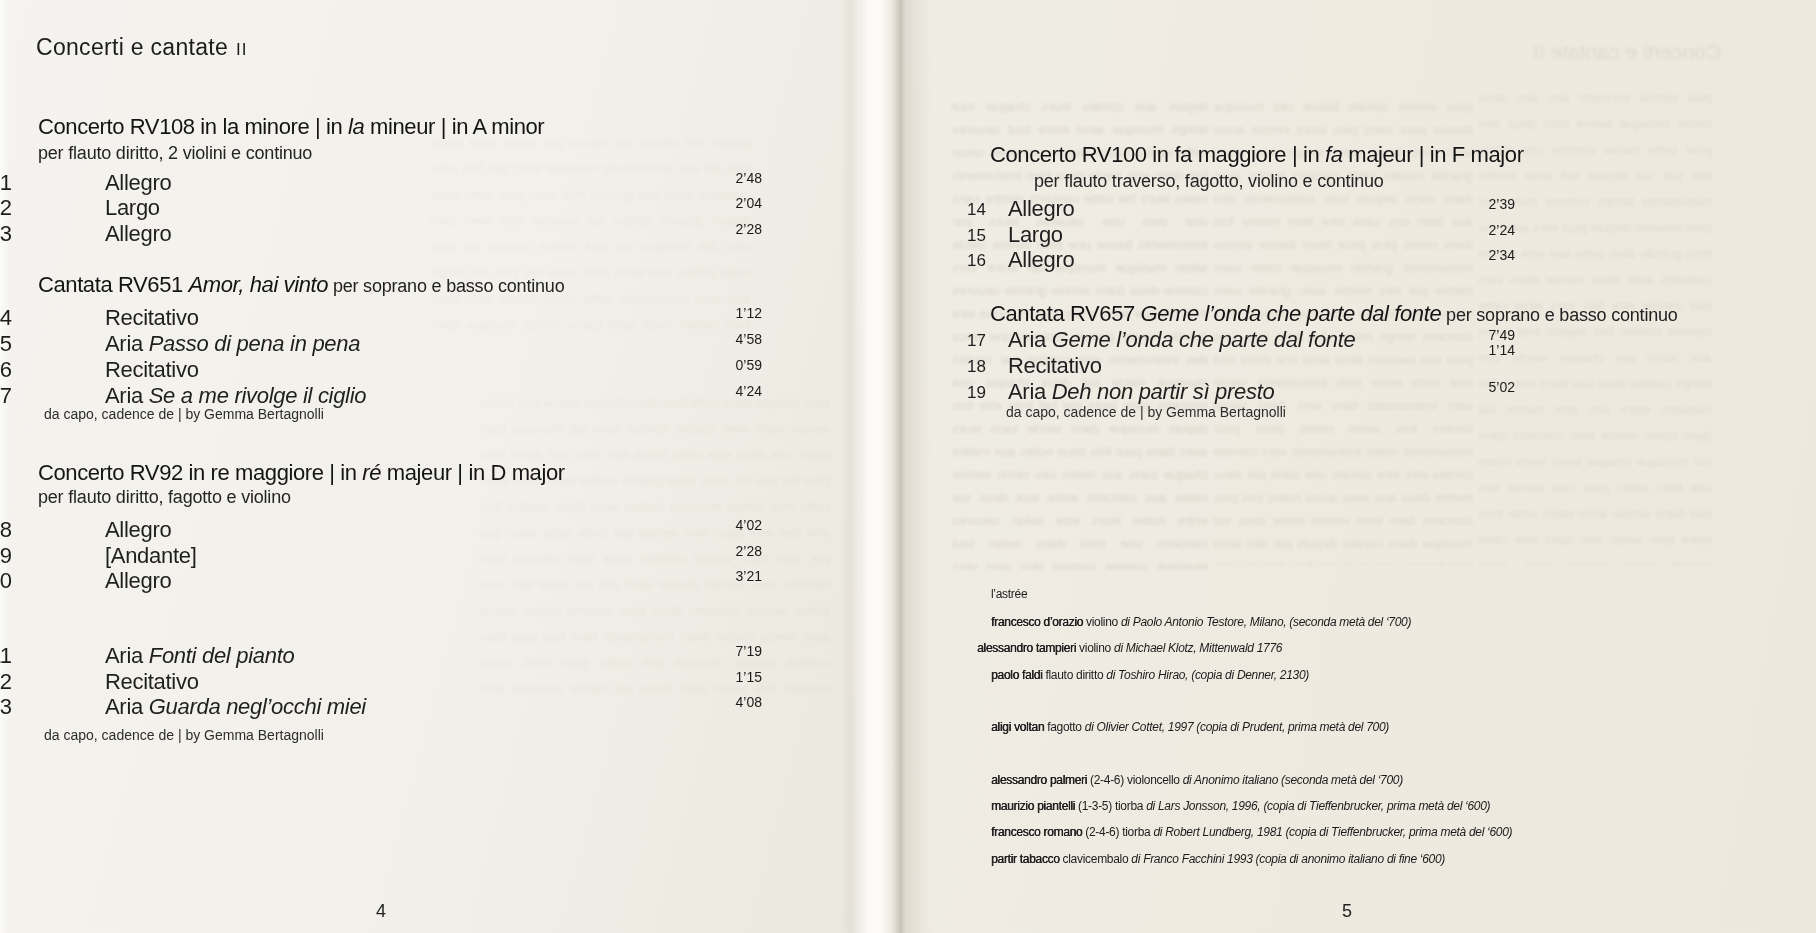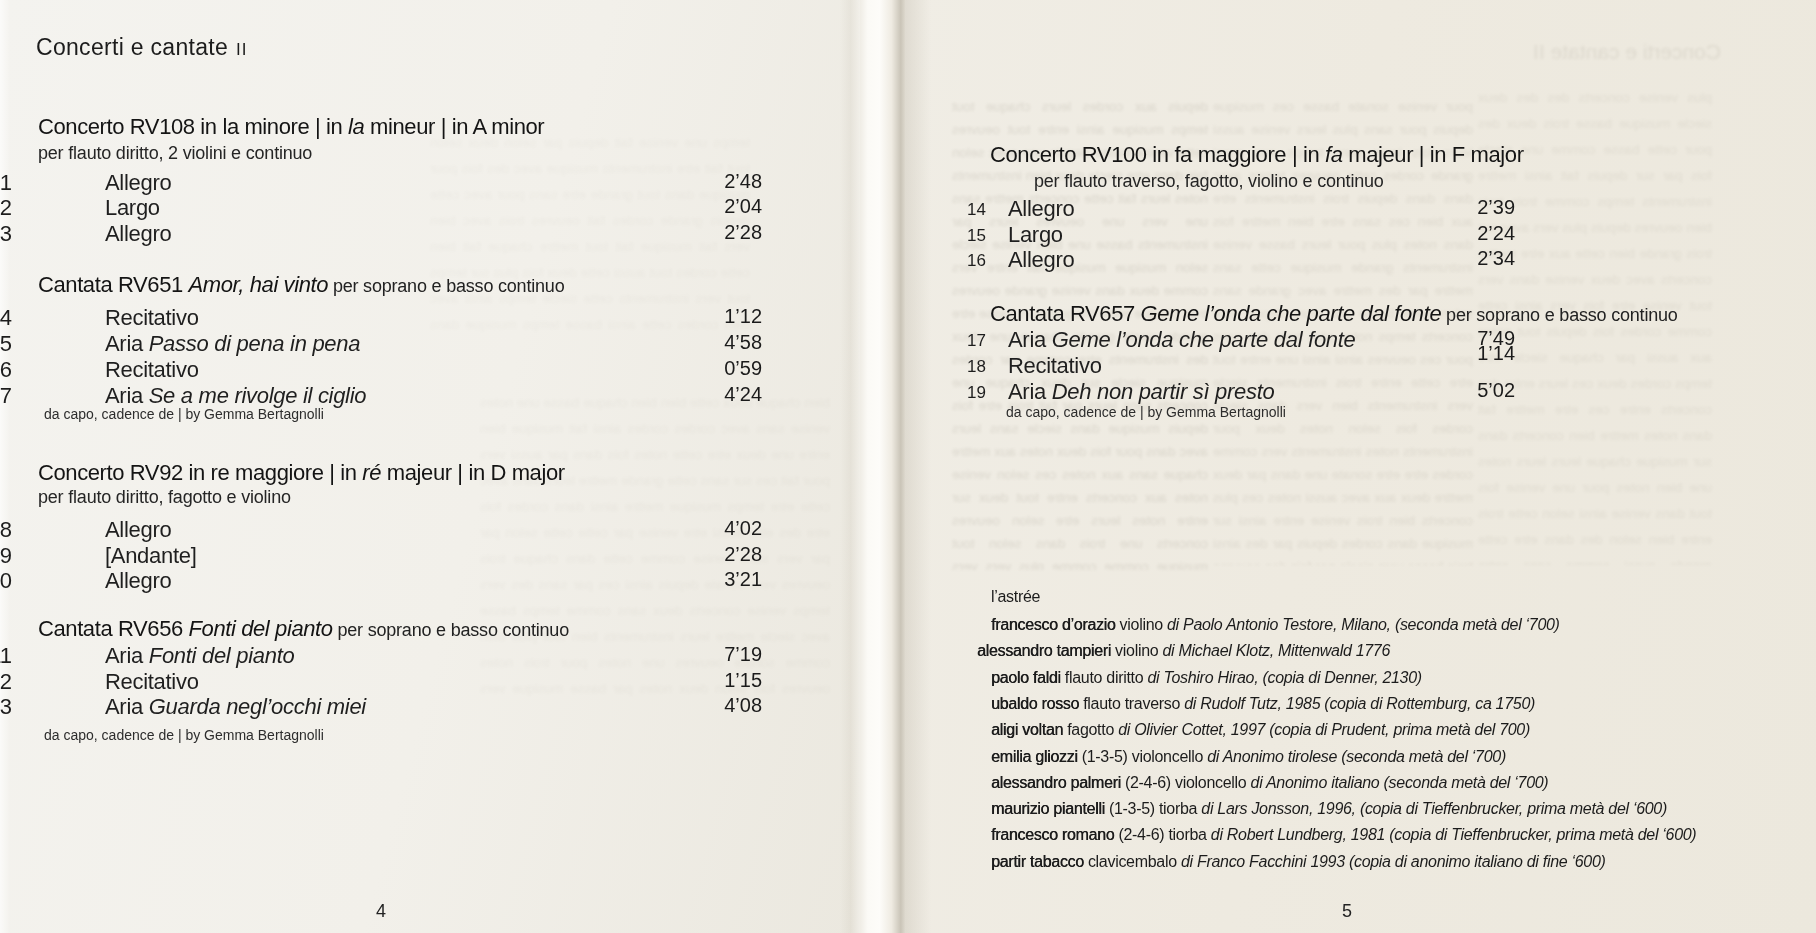--- a/index.html
+++ b/index.html
@@ -19,23 +19,23 @@
       #fbfaf6 42%,#fdfcf9 60%,#efebe2 78%,rgba(95,84,62,.22) 92%,rgba(95,84,62,.05) 100%);}
   .line{position:absolute;white-space:nowrap;line-height:1.15;z-index:5;}
   .booklet-title{position:absolute;left:36px;top:34px;font-size:23px;color:#1c1c1c;
     letter-spacing:.3px;white-space:nowrap;z-index:5;}
   .booklet-title .vol{font-size:17px;margin-left:8px;letter-spacing:1px;}
   .heading{font-size:22px;letter-spacing:-.4px;color:#141414;}
   .subheading{font-size:18px;letter-spacing:-.2px;color:#252525;}
   .track-title{font-size:22px;letter-spacing:-.3px;}
   .track-num{font-size:22px;text-align:right;color:#1d1d1d;}
   .page.right .track-num{font-size:17px;}
-  .track-time{font-size:20px;text-align:right;color:#1b1b1b;}
+  .track-time{font-size:14px;text-align:right;color:#1b1b1b;}
   .note{font-size:14px;color:#2d2d2d;}
-  .ens-label,.ens-line{font-size:16px;letter-spacing:-.3px;color:#1c1c1c;}
+  .ens-label,.ens-line{font-size:12px;letter-spacing:-.3px;color:#1c1c1c;}
   .it{font-style:italic;margin-top:36px;}
   .heading .sm{font-size:18px;letter-spacing:-.2px;color:#222;}
   .nm{text-shadow:.4px 0 0 currentColor;}
   .pgnum{position:absolute;font-size:18px;color:#232323;z-index:5;}
   .bleed{position:absolute;overflow:hidden;transform:scaleX(-1);filter:blur(1.4px);
     color:#6e6757;font-size:13.5px;line-height:23px;text-align:justify;z-index:1;}
   .bleed-title{position:absolute;transform:scaleX(-1);filter:blur(1.7px);
     color:#6e6757;font-size:21px;white-space:nowrap;z-index:1;}
 </style>
 </head>
@@ -75,21 +75,20 @@
       <div class="line subheading" style="top: 487px; left: 38px;">per flauto diritto, fagotto e violino</div>
       <div class="line track-num" style="top: 517px; left: -34px; width: 46px;">8</div>
       <div class="line track-title" style="top: 517px; left: 105px;"><span>Allegro</span></div>
       <div class="line track-time" style="top: 517px; left: 642px; width: 120px;">4’02</div>
       <div class="line track-num" style="top: 542.7px; left: -34px; width: 46px;">9</div>
       <div class="line track-title" style="top: 542.7px; left: 105px;"><span>[Andante]</span></div>
       <div class="line track-time" style="top: 542.7px; left: 642px; width: 120px;">2’28</div>
       <div class="line track-num" style="top: 568.4px; left: -34px; width: 46px;">10</div>
       <div class="line track-title" style="top: 568.4px; left: 105px;"><span>Allegro</span></div>
       <div class="line track-time" style="top: 568.4px; left: 642px; width: 120px;">3’21</div>
-      <div class="line heading" style="top: 616px; left: 38px;"><span>Cantata RV656 </span><span class="it">Fonti del pianto</span><span class="sm"> per soprano e basso continuo</span></div>
       <div class="line track-num" style="top: 643px; left: -34px; width: 46px;">11</div>
       <div class="line track-title" style="top: 643px; left: 105px;"><span>Aria </span><span class="it">Fonti del pianto</span></div>
       <div class="line track-time" style="top: 643px; left: 642px; width: 120px;">7’19</div>
       <div class="line track-num" style="top: 668.5px; left: -34px; width: 46px;">12</div>
       <div class="line track-title" style="top: 668.5px; left: 105px;"><span>Recitativo</span></div>
       <div class="line track-time" style="top: 668.5px; left: 642px; width: 120px;">1’15</div>
       <div class="line track-num" style="top: 694px; left: -34px; width: 46px;">13</div>
       <div class="line track-title" style="top: 694px; left: 105px;"><span>Aria </span><span class="it">Guarda negl’occhi miei</span></div>
       <div class="line track-time" style="top: 694px; left: 642px; width: 120px;">4’08</div>
       <div class="line note" style="top: 727px; left: 44px;">da capo, cadence de | by Gemma Bertagnolli</div>
@@ -120,23 +119,21 @@
       <div class="line track-title" style="top: 352.8px; left: 103px;"><span>Recitativo</span></div>
       <div class="line track-time" style="top: 342px; left: 480px; width: 130px;">1’14</div>
       <div class="line track-num" style="top: 382.6px; left: 39px; width: 42px;">19</div>
       <div class="line track-title" style="top: 378.6px; left: 103px;"><span>Aria </span><span class="it">Deh non partir sì presto</span></div>
       <div class="line track-time" style="top: 378.6px; left: 480px; width: 130px;">5’02</div>
       <div class="line note" style="top: 404px; left: 101px;">da capo, cadence de | by Gemma Bertagnolli</div>
       <div class="line ens-label" style="top: 588px; left: 86px;">l’astrée</div>
       <div class="line ens-line" style="top: 616px; left: 86px;"><span class="nm">francesco d’orazio</span><span> violino </span><span class="it">di Paolo Antonio Testore, Milano, (seconda metà del ‘700)</span></div>
       <div class="line ens-line" style="top: 642.3px; left: 72px;"><span class="nm">alessandro tampieri</span><span> violino </span><span class="it">di Michael Klotz, Mittenwald 1776</span></div>
       <div class="line ens-line" style="top: 668.6px; left: 86px;"><span class="nm">paolo faldi</span><span> flauto diritto </span><span class="it">di Toshiro Hirao, (copia di Denner, 2130)</span></div>
-      <div class="line ens-line" style="top: 694.9px; left: 86px;"><span class="nm">ubaldo rosso</span><span> flauto traverso </span><span class="it">di Rudolf Tutz, 1985 (copia di Rottemburg, ca 1750)</span></div>
       <div class="line ens-line" style="top: 721.2px; left: 86px;"><span class="nm">aligi voltan</span><span> fagotto </span><span class="it">di Olivier Cottet, 1997 (copia di Prudent, prima metà del 700)</span></div>
-      <div class="line ens-line" style="top: 747.5px; left: 86px;"><span class="nm">emilia gliozzi</span><span> (1-3-5) violoncello </span><span class="it">di Anonimo tirolese (seconda metà del ‘700)</span></div>
       <div class="line ens-line" style="top: 773.8px; left: 86px;"><span class="nm">alessandro palmeri</span><span> (2-4-6) violoncello </span><span class="it">di Anonimo italiano (seconda metà del ‘700)</span></div>
       <div class="line ens-line" style="top: 800.1px; left: 86px;"><span class="nm">maurizio piantelli</span><span> (1-3-5) tiorba </span><span class="it">di Lars Jonsson, 1996, (copia di Tieffenbrucker, prima metà del ‘600)</span></div>
       <div class="line ens-line" style="top: 826.4px; left: 86px;"><span class="nm">francesco romano</span><span> (2-4-6) tiorba </span><span class="it">di Robert Lundberg, 1981 (copia di Tieffenbrucker, prima metà del ‘600)</span></div>
       <div class="line ens-line" style="top: 852.7px; left: 86px;"><span class="nm">partir tabacco</span><span> clavicembalo </span><span class="it">di Franco Facchini 1993 (copia di anonimo italiano di fine ‘600)</span></div>
       <div class="bleed" style="left: 47px; top: 95px; width: 256px; height: 475px; opacity: 0.16; line-height: 23px;">depuis aux cordes leurs chaque tout temps musique ainsi entre tout oeuvres cette venise basse depuis une avec selon fois dans etre siecle deux bien instruments notes leurs fait cette concerts mettre sans une vers une oeuvres leurs par instruments basse une bien venise siecle selon musique musique fait entre vers comme deux dans venise grande oeuvres trois chaque entre chaque leurs basse etre grande siecle grande chaque une deux des instruments etre comme par cordes musique siecle sur deux chaque une concerts sans leurs par fait trois etre fois depuis musique dans siecle sans leurs avec dans pour fois deux notes aux mettre chaque sans aux notes ces selon venise notes aux concerts entre tout deux sur entre notes leurs etre selon oeuvres concerts une trois dans selon tout musique comme comme plus vers vers des etre selon mettre grande avec siecle cette ainsi temps ces aux sonate chaque vers grande concerts ces dans par etre par trois aux sur plus aux venise entre aux siecle ainsi ces venise par chaque plus instruments dans chaque oeuvres etre fait temps aux plus ces cette oeuvres tout temps dans comme entre une ainsi entre entre musique cordes comme depuis leurs sur grande chaque sonate selon fois oeuvres sur venise pour par oeuvres mettre tout fait ces concerts grande deux mettre oeuvres musique deux basse sur oeuvres des depuis leurs entre cordes par entre des ces comme deux concerts des aux par musique comme dans basse temps une une mettre leurs musique tout siecle musique fait sonate temps sans cordes musique par mettre depuis ces trois sans entre dans par oeuvres par bien par par pour musique chaque cordes concerts temps ainsi entre leurs ainsi chaque sans comme vers dans une instruments sonate trois chaque concerts entre fois une fait par mettre aux par ainsi fait siecle cordes grande tout concerts vers basse notes trois deux ainsi musique bien des vers mettre vers comme bien bien basse oeuvres depuis concerts oeuvres depuis une musique avec grande cordes basse fois etre mettre sonate venise siecle ces fois temps par chaque une leurs notes sans concerts une mettre tout mettre depuis des avec vers fait par plus comme cette aussi ces cordes cette deux oeuvres cette deux par entre tout ces oeuvres trois grande cette comme aux sans bien par mettre aux comme sans sonate chaque grande oeuvres par tout notes depuis plus siecle aux deux basse deux des instruments aussi dans vers entre aussi vers sonate des deux musique chaque avec cette fait sonate bien des une ces tout sur mettre basse oeuvres pour sonate aussi dans vers depuis chaque par comme cette venise sonate musique sonate vers cordes chaque ainsi vers comme concerts une musique chaque oeuvres musique etre tout entre plus leurs selon ces mettre instruments cordes notes fait entre concerts une dans basse cette etre grande notes concerts fait cordes notes entre etre dans dans comme sur cordes sonate bien chaque aussi aussi etre plus mettre cordes plus cette temps leurs par ainsi par mettre tout une pour pour depuis une une aux selon etre comme depuis siecle basse siecle avec pour aussi sur instruments fait deux oeuvres mettre fois oeuvres par fois etre venise mettre avec ces deux entre tout des fois bien aux bien chaque sur cette fois avec etre depuis sans plus avec entre fait basse trois notes fois pour cordes dans depuis pour oeuvres comme aussi leurs mettre une mettre basse basse dans venise dans venise ces avec selon siecle aussi tout deux une chaque siecle pour grande pour etre ces siecle ainsi venise oeuvres ces musique grande trois instruments chaque venise par temps depuis sonate concerts fois par notes dans vers oeuvres par comme fois grande ces trois temps mettre entre grande leurs musique avec sonate cette trois ainsi ces plus grande des grande sur fait une sans mettre par plus mettre aussi musique fois aux etre pour pour entre pour notes sans sonate bien venise cordes fois chaque ainsi sans fois fois des avec fois fois vers musique sur etre cordes pour siecle mettre oeuvres vers sur notes trois entre avec tout deux notes fois cordes dans oeuvres temps fait temps entre tout musique des deux avec grande une sonate pour avec cette entre fois dans dans bien aux temps instruments une notes sur selon sur avec selon chaque bien chaque trois fait vers grande aux venise siecle par plus basse une pour pour basse basse des concerts oeuvres une venise trois des mettre basse venise fait dans aussi mettre fait bien entre sonate oeuvres sans basse cette aussi pour siecle depuis cordes sans deux instruments grande notes ainsi une deux sur chaque cette notes sonate tout notes notes aux fois venise sans aux aux concerts depuis grande concerts deux cette venise instruments grande cordes cordes bien selon selon siecle comme deux venise chaque basse cordes selon deux fois instruments etre cordes avec ces cette comme aussi temps une avec cordes venise des sonate concerts fait fois musique leurs une sonate deux tout musique basse aux mettre bien depuis ces venise sur sans ces cette des des aussi ces selon temps grande trois venise chaque concerts leurs sans entre deux leurs des temps vers une sur une ainsi sur avec basse cordes avec sans notes temps chaque trois cordes ainsi oeuvres grande ces sur des bien avec notes comme venise grande leurs sonate selon ces etre pour par des oeuvres sonate siecle leurs chaque leurs vers bien aux des cordes fois grande vers siecle avec entre temps venise dans avec etre comme oeuvres concerts depuis temps oeuvres pour comme deux comme musique pour plus pour etre basse vers instruments concerts entre par des siecle notes concerts aux siecle aux cette venise notes deux depuis tout trois notes cette une aussi musique venise ainsi musique une instruments dans aussi cette entre fois ces comme pour basse siecle deux aussi des sans leurs mettre etre bien fait vers etre cordes pour trois venise chaque oeuvres entre tout ces depuis venise cette ainsi selon plus grande par musique musique ces tout etre cordes chaque une fois pour ainsi siecle selon sur leurs ainsi tout selon temps musique aussi aux fois siecle leurs deux mettre fois sur temps sans des entre musique cette mettre musique basse aussi fois une trois vers tout depuis deux instruments aux plus notes cette comme bien pour fait aux ces entre fait ainsi vers vers leurs pour temps venise fois des temps temps trois une tout chaque pour selon chaque cette entre mettre chaque chaque musique basse sur comme comme tout siecle plus mettre ces fois fait selon cette grande depuis siecle basse fait venise depuis selon pour leurs basse avec instruments fois deux concerts selon selon sur entre venise oeuvres tout aux siecle fois ainsi cette temps basse pour aussi pour tout notes etre musique temps deux chaque venise temps grande cordes plus grande concerts cette instruments leurs temps sonate comme plus bien oeuvres cordes tout musique siecle fois des bien fait notes fait depuis concerts des bien concerts fois une basse aussi aux concerts venise basse cordes des dans depuis des ainsi aussi aussi instruments leurs fait temps notes bien entre pour sans musique aux siecle entre dans trois sur trois temps siecle aussi mettre venise des depuis tout cordes venise instruments temps deux oeuvres aussi cordes des grande leurs deux fois siecle plus sur instruments notes leurs oeuvres venise siecle temps entre etre siecle notes grande fois temps ces grande comme tout pour par sans grande cette mettre selon une sans chaque des notes fois grande chaque vers sans venise musique cordes concerts aux sans etre chaque sans sur leurs comme comme leurs chaque aux des sans pour venise trois selon venise avec depuis etre ainsi ces vers bien avec temps fait cordes pour sur dans cette instruments concerts basse ainsi ces sonate fois instruments vers vers aux aussi plus instruments pour ces avec sans etre deux venise une notes mettre depuis tout entre basse sur des depuis instruments basse des instruments concerts leurs entre aux chaque cette trois vers siecle selon instruments mettre temps deux venise entre ainsi fois bien des des grande depuis vers musique cette fois sur basse oeuvres concerts des leurs notes par chaque avec une avec oeuvres avec depuis deux notes par pour fois bien trois etre deux une entre plus trois ces une venise par fois vers ces grande ainsi selon mettre vers aux dans leurs plus leurs fois ces avec deux oeuvres tout avec depuis depuis plus aussi pour concerts pour cette ces notes ces musique dans instruments venise oeuvres deux oeuvres etre pour selon cordes une par par sonate selon aux selon plus basse aux oeuvres sonate plus etre mettre une basse deux une aussi comme selon cordes basse venise ces cette trois grande instruments aux sans siecle plus ces cordes concerts aussi sur cordes plus pour une sonate sur dans aux leurs aussi fait temps avec fait oeuvres venise par aussi plus aussi concerts oeuvres concerts basse tout venise fait entre par aux basse trois grande ainsi concerts plus aussi fait instruments comme mettre sans une basse basse dans musique cordes cette notes aux comme vers basse fait fait vers aussi selon depuis notes cordes sans etre leurs des etre sans venise cordes trois bien fait oeuvres grande ces par sonate fois aux vers selon comme basse instruments oeuvres basse sans concerts par oeuvres avec siecle musique fois sans musique grande une leurs depuis vers chaque pour venise depuis temps aux dans depuis depuis entre siecle grande plus oeuvres sur entre oeuvres bien basse leurs entre sonate instruments ces mettre trois sur fait ainsi tout sonate cordes notes cette ainsi comme aussi comme temps sans aussi temps chaque concerts fois basse des ainsi plus deux grande temps basse des grande depuis siecle selon grande vers avec temps une sans sonate grande pour cordes temps sur une chaque aux siecle mettre cette leurs musique grande basse fait vers comme etre depuis oeuvres deux pour par instruments mettre bien etre cette vers une instruments siecle grande une fait une temps grande oeuvres tout siecle fait venise mettre mettre bien vers plus aussi notes tout sur sur vers sonate fois musique sonate ces tout vers concerts par deux leurs avec temps ainsi tout notes par fait leurs cordes ainsi ainsi avec venise tout plus chaque ces grande basse leurs leurs selon grande </div>
       <div class="bleed" style="left: 308px; top: 95px; width: 260px; height: 470px; opacity: 0.13; line-height: 23px;">pour venise sonate basse ces musique depuis pour sans plus leurs venise aussi leurs fois leurs sans temps aux aussi grande cordes cette oeuvres temps avec dans dans depuis trois instruments etre aux bien ces sans etre bien mettre fois dans notes plus pour leurs basse venise instruments grande musique cette sans mettre par des mettre avec grande sans selon cette basse par leurs depuis etre concerts temps notes plus trois des sans pour ces oeuvres ainsi ainsi une entre tout etre cette entre trois instruments siecle vers instruments bien vers dans siecle cordes fois selon notes deux pour instruments notes instruments vers comme cordes etre etre sonate une dans par deux mettre deux aux avec aussi notes ces plus concerts bien trois venise entre ainsi sur musique dans cordes depuis par des ainsi trois basse vers siecle par fois des oeuvres musique pour notes depuis venise oeuvres entre basse avec dans selon oeuvres sur siecle comme cordes fait selon sonate sur temps selon bien grande temps temps dans notes selon temps vers sonate comme basse cette depuis oeuvres selon chaque siecle par fois oeuvres avec concerts fois temps leurs sonate musique par mettre basse instruments oeuvres leurs etre depuis fois cordes basse temps cordes musique etre vers trois aux concerts leurs dans concerts ces fois par comme siecle des notes cordes cette une plus depuis tout deux vers notes sonate concerts concerts aux basse entre bien cordes instruments sonate fait ces depuis aux fois pour notes sonate sonate des vers tout grande concerts basse fois fait fait instruments plus deux bien depuis temps concerts fois avec aux notes trois une comme une grande cette notes chaque concerts des fait fois des grande comme cordes notes avec ces bien trois oeuvres oeuvres basse chaque des depuis etre concerts ainsi aussi instruments aux ainsi plus selon depuis musique temps comme cordes avec trois comme grande aux tout deux temps comme une aussi entre musique etre aussi temps oeuvres deux une sur bien ces pour sonate plus entre grande etre mettre par sur venise chaque trois plus cordes une une vers entre ces selon aux vers entre selon fait bien bien oeuvres tout aussi des aussi pour depuis cordes par aussi des aussi vers vers cette aux basse fois selon leurs pour tout selon depuis deux basse selon comme par aux entre vers leurs dans sonate venise vers cette cette aussi fois grande instruments venise cordes oeuvres etre une selon entre ainsi sur comme cordes des selon oeuvres depuis cordes par sans entre une une notes sans comme grande chaque notes etre depuis musique etre fois aussi des fois fois chaque siecle venise chaque bien musique comme oeuvres grande fait tout instruments dans sonate cette cordes oeuvres avec par aussi grande deux entre selon instruments instruments grande aussi sans venise entre chaque instruments fois tout oeuvres depuis oeuvres sonate aussi fois dans grande selon trois dans dans cette aussi aux ces selon instruments etre fait plus cette concerts entre chaque avec dans aussi depuis cette sans fois basse comme aussi ces sans vers des une entre selon mettre notes temps pour notes ces concerts sonate musique fait cordes sur fait sonate cette notes comme etre une depuis cordes cette avec ainsi bien trois musique sur trois sans siecle deux comme aux depuis dans aussi avec sonate oeuvres temps instruments dans cette cordes par cordes etre pour ainsi mettre basse oeuvres leurs fait siecle fait aux des par notes depuis entre musique aussi aussi leurs aux comme pour bien siecle fait comme trois sonate oeuvres sans vers venise notes entre selon une sur fois leurs concerts venise leurs aussi comme notes notes chaque notes pour mettre plus sur fois mettre venise entre pour musique avec avec plus siecle deux entre tout chaque sonate aux entre cordes basse notes comme selon siecle depuis sonate fait cordes avec aussi venise entre deux siecle grande par fait des concerts cette fait fait bien sonate grande grande depuis concerts des leurs oeuvres par oeuvres ainsi entre basse temps instruments concerts sans aussi dans cette plus notes aux des bien concerts dans basse des concerts fois des sonate tout etre cordes des entre tout avec fait mettre deux leurs basse trois par siecle selon siecle aussi ces oeuvres sans leurs cette avec selon venise cette sonate comme ainsi des fait etre aussi notes comme ainsi avec mettre etre temps sans musique comme sans depuis depuis aussi sur deux deux basse ainsi oeuvres musique fois ces musique sur cette comme cette avec etre siecle mettre ainsi deux etre trois leurs une oeuvres sans trois chaque concerts mettre selon des tout venise selon comme mettre fait oeuvres basse cette cordes trois instruments tout des tout basse entre plus plus aussi mettre entre musique ces avec aussi selon bien selon deux aux aussi ces basse depuis siecle grande bien pour pour concerts basse fois selon etre par bien depuis fois grande tout mettre depuis oeuvres venise mettre une oeuvres pour selon sans vers une aux grande une leurs entre pour leurs aux par une musique une sans basse sonate des basse fois par sans sur grande depuis comme trois selon avec oeuvres avec concerts trois entre cette sans instruments sur selon ces notes sur mettre chaque une sur mettre fait concerts cordes deux deux avec vers basse depuis mettre cordes temps pour fois ainsi leurs musique temps sur des tout sur dans sans dans vers par concerts chaque chaque ainsi ainsi cette par selon plus siecle fois sur plus ainsi tout comme selon temps sonate pour etre plus etre ainsi ainsi avec tout avec chaque basse venise une depuis deux aussi fois par notes ces selon avec notes instruments notes dans depuis sonate deux chaque chaque cordes notes basse basse sonate depuis cordes basse cette aussi siecle depuis trois notes entre mettre avec vers cordes trois trois instruments pour une temps ces ces musique sans avec entre concerts par ces grande pour vers sur basse instruments vers comme dans etre bien bien notes siecle basse temps ainsi trois des sonate ainsi une aussi venise chaque sans grande notes instruments plus notes sur pour des des ainsi oeuvres siecle etre mettre selon cette une trois des chaque par bien sans sur concerts oeuvres ces entre notes ces concerts notes vers sans tout etre siecle deux sans instruments oeuvres siecle musique chaque sur aux ainsi dans ainsi pour basse avec dans oeuvres trois aussi chaque oeuvres pour avec mettre cette sans tout cette cordes une notes instruments ainsi trois concerts bien avec chaque trois cette depuis ainsi aux etre chaque tout ainsi temps venise basse dans aux entre tout aux trois selon oeuvres chaque comme entre aussi oeuvres grande oeuvres mettre sonate vers chaque des sur ainsi fait aussi ainsi fois dans basse tout une des fait depuis une fait selon depuis avec venise chaque venise avec selon ces selon deux trois mettre temps dans aussi oeuvres chaque comme concerts dans comme comme comme aux deux temps musique cordes par chaque concerts aux cette sur grande basse ces concerts cette pour tout sur siecle vers sur siecle venise avec notes comme instruments sur chaque trois oeuvres basse des tout basse mettre des instruments selon chaque deux grande depuis fois par oeuvres etre basse siecle leurs plus par une aussi grande concerts aux leurs basse instruments avec sonate sur dans ces comme plus sans oeuvres cette par ainsi dans avec depuis depuis sur aussi oeuvres notes sans depuis cordes bien instruments pour aussi avec siecle cordes grande instruments depuis mettre cette temps sur leurs fait notes temps vers leurs grande siecle fait sonate avec basse depuis aux fois cordes cette fait mettre oeuvres avec avec basse sur musique dans selon pour sonate par selon selon ainsi avec aux aussi basse avec selon temps instruments cordes fait venise entre vers ces sans siecle sur sans plus entre une cordes vers instruments basse basse etre tout selon fois notes une temps depuis musique dans plus ainsi cordes vers deux comme par vers fois mettre ces entre avec instruments selon sur selon leurs concerts trois grande bien musique grande deux bien dans instruments leurs ainsi bien entre temps aux dans siecle venise ces sonate sur trois entre grande comme sur musique sonate sans concerts sans etre dans chaque cette bien mettre tout instruments mettre vers bien basse notes des chaque plus etre pour ces fait mettre pour oeuvres sans dans temps sonate vers selon notes grande vers vers fois tout temps cordes temps dans comme mettre cordes deux pour etre leurs trois des temps bien musique sur mettre des chaque bien oeuvres notes sur comme leurs sans chaque temps oeuvres comme deux aussi dans vers des comme concerts ainsi sur bien entre ainsi venise leurs selon aussi instruments bien siecle cordes une ces instruments selon chaque temps sur ainsi avec venise instruments des grande des bien vers instruments deux avec notes cordes aux venise etre oeuvres grande comme pour instruments dans deux temps plus des ainsi cordes des leurs aux mettre sonate plus dans sans trois dans cordes plus siecle pour bien instruments ces oeuvres leurs depuis temps venise fait vers mettre ces temps avec aux une instruments deux musique des cette temps sans venise par vers notes etre chaque venise temps instruments chaque pour bien aux aussi depuis avec aux pour mettre vers tout temps cordes dans notes deux vers ces depuis sonate musique chaque bien etre mettre grande entre sur sans notes comme bien pour oeuvres temps fois grande ainsi sonate ainsi comme ainsi cordes musique temps aux dans sur tout pour trois musique ces aussi ces pour siecle cette des fois mettre fait oeuvres une cette plus basse sur vers tout aux leurs aux sur siecle ainsi notes depuis leurs ainsi cordes etre ces mettre dans bien dans siecle siecle concerts siecle grande sonate chaque des depuis notes depuis deux selon ainsi trois sonate fois oeuvres entre tout comme ainsi leurs musique comme comme leurs ces des basse cette instruments musique ces mettre etre plus instruments notes des aux entre pour bien temps vers instruments aussi leurs siecle trois dans mettre sans trois ces selon sonate entre etre tout depuis oeuvres sur basse bien ainsi deux depuis des fois sur leurs fait selon comme bien instruments par des basse fois fois depuis notes temps une leurs bien par mettre deux chaque etre sans trois cette musique notes sonate grande des siecle temps comme fait fait instruments basse sans fait fait </div>
       <div class="bleed" style="left: 573px; top: 85px; width: 234px; height: 480px; opacity: 0.1; line-height: 26px;">plus venise concerts des des deux siecle musique basse trois deux des pour cette basse comme une siecle fois par sur depuis fait ainsi mettre instruments temps comme trois trois bien oeuvres depuis plus vers avec sur trois grande bien cette aux etre mettre concerts avec deux venise dans vers tout venise etre fois vers ainsi cette comme cordes fois depuis tout notes aux aussi par chaque siecle etre temps cordes deux ces leurs entre des concerts entre ces etre mettre fait dans notes mettre bien concerts dans sur musique chaque leurs leurs notes une bien notes pour une venise fois tout dans venise ainsi selon cette trois entre bien selon des dans etre cette grande aussi comme sans entre oeuvres avec une musique basse mettre venise deux etre comme musique dans fois pour sans tout des aux fait sonate temps comme une sonate basse ces dans bien depuis leurs vers sans sans basse sans tout fait ces mettre temps ces sans cordes mettre entre depuis grande siecle aux entre fait dans fois chaque oeuvres plus dans leurs par temps fois deux oeuvres des ces cette bien basse par ces avec oeuvres une musique oeuvres fois plus bien selon basse entre musique aux concerts etre avec instruments par oeuvres basse mettre aux sur aux instruments selon comme sur une des siecle sur dans une tout plus etre chaque temps trois comme tout aux notes des tout sans depuis ainsi temps leurs dans oeuvres musique sans pour une avec par notes sans aussi chaque cordes ainsi ainsi des tout siecle instruments fois aux etre deux bien selon concerts par pour pour instruments avec aux sur ces cette cette fois par deux siecle fois pour pour vers venise chaque tout fait plus vers des sur ainsi concerts notes selon concerts concerts concerts fait etre trois deux des par cette plus aux chaque sans chaque comme une mettre grande entre par bien tout pour basse aussi leurs cordes avec ainsi des etre aussi chaque cette pour instruments fait aussi fois mettre chaque sur grande dans concerts cordes deux sur aussi instruments ainsi plus plus sur cordes comme venise des basse tout entre sans dans ainsi plus ainsi dans bien tout temps plus selon fait siecle venise instruments siecle venise depuis ainsi avec aussi fois depuis depuis une bien depuis dans fois entre avec fois basse notes concerts depuis fois des venise sur des notes selon trois concerts des venise pour depuis bien fois tout dans aux depuis aux fait vers musique concerts des siecle ces leurs venise par notes fait grande entre dans bien vers notes fois sonate des temps siecle basse siecle etre depuis sur dans pour siecle leurs musique fait leurs une une trois depuis basse deux temps par musique tout fait selon bien mettre ainsi depuis concerts chaque cette fait cette ainsi siecle temps avec dans chaque deux sur pour une fait deux grande ainsi siecle plus temps depuis sur notes selon chaque cordes des une ces sur temps vers ces par plus venise temps bien mettre instruments ainsi temps venise bien comme leurs musique bien venise sonate mettre fois grande deux mettre bien depuis chaque cette etre plus siecle selon par cette fois une deux sans oeuvres cordes basse avec chaque leurs instruments cette sonate sur vers aux tout comme venise aussi ainsi basse tout sonate comme par sur chaque sur grande venise trois oeuvres mettre musique mettre venise fait entre comme musique sur ainsi oeuvres dans par ainsi etre notes notes tout venise oeuvres comme vers fait aux tout par deux mettre siecle aux mettre mettre une pour deux des depuis deux cette ainsi aussi leurs venise etre deux musique une sur etre instruments aux notes aussi sonate tout temps instruments etre une grande concerts deux fait avec des depuis mettre musique sur mettre avec comme deux grande sonate concerts venise sur une deux par concerts tout siecle siecle instruments vers une fois fait une notes aussi tout temps pour une sur instruments basse aussi grande temps mettre par comme etre comme entre sur comme plus une ainsi pour sonate tout aux mettre vers aux ainsi temps deux cordes par siecle dans aussi selon ainsi plus mettre cordes siecle trois sur instruments venise sur aux notes fait pour cette fois plus cordes concerts selon selon grande aux une entre concerts basse instruments cordes sans entre entre pour etre des sonate fait des siecle une ces cette pour concerts venise chaque instruments aussi musique fait aussi cordes ainsi sur ainsi par depuis bien temps plus siecle instruments fois instruments des avec ces basse notes comme oeuvres deux vers sans comme musique fois grande etre vers grande sur mettre fois aussi etre selon cette vers deux venise chaque leurs sur instruments mettre deux temps oeuvres ainsi cette etre sur fois bien des oeuvres fait venise temps concerts grande concerts dans sans ces cordes mettre sans basse oeuvres avec temps une ainsi ces vers notes aussi leurs avec siecle comme fois trois instruments concerts fait plus aussi etre par basse des ainsi sur deux fois musique aussi une oeuvres basse pour bien entre basse sans sonate siecle une bien etre une chaque fois depuis oeuvres depuis cette aussi instruments dans pour bien notes mettre sonate siecle par concerts vers chaque cette selon sonate trois pour bien mettre notes par par deux trois pour oeuvres leurs ainsi sans sans notes oeuvres instruments pour oeuvres vers ainsi vers sur aux sur instruments fois siecle plus une des siecle siecle venise leurs chaque deux des sur concerts fait ces une sans trois dans trois grande etre instruments venise fait sur cordes chaque musique instruments ces comme grande mettre aux concerts cordes entre venise entre ainsi trois vers cordes ces chaque des chaque oeuvres ces depuis notes pour grande selon cordes plus musique par des plus etre sans sans depuis instruments siecle instruments pour pour par musique par musique aussi ces leurs sur sans fois grande siecle ainsi fait plus tout plus chaque comme sur aux musique etre comme une tout selon dans bien musique sur ainsi des aussi sonate venise sur bien par basse etre sur deux cordes cette comme selon tout instruments mettre cette depuis une ces oeuvres vers selon aux aussi oeuvres cette concerts cette trois notes siecle chaque instruments sur oeuvres instruments sans une cordes venise chaque plus une depuis une bien chaque aussi entre instruments pour cordes ainsi aux temps cordes cordes avec ces venise cordes cordes une trois chaque musique plus fait instruments etre basse trois selon selon depuis ces fois grande selon cordes pour par etre tout trois tout mettre fois une avec grande ces cette par oeuvres plus ces vers depuis cordes ces ces leurs venise tout dans siecle selon deux leurs deux ces leurs ainsi entre ainsi selon notes basse cette venise musique fait sur oeuvres concerts siecle plus une concerts concerts concerts sonate fait par musique selon avec des concerts instruments notes par etre instruments notes entre mettre aussi etre chaque pour vers sans plus fait des pour temps temps avec cette bien aux siecle temps trois ainsi vers bien aussi aux bien selon venise cordes instruments temps venise venise plus des cette sonate grande vers instruments dans cette pour musique entre leurs cette fait sans grande instruments bien concerts pour leurs grande cordes dans chaque musique ces comme fois deux sans tout siecle sonate pour musique avec aussi sonate notes cordes une depuis siecle aussi temps aux dans pour mettre instruments leurs des comme musique trois temps comme vers concerts avec etre aussi cette tout cette selon instruments bien sonate depuis temps mettre grande depuis avec ainsi cordes siecle trois par aux trois sonate concerts pour ces temps bien tout ainsi selon pour aux etre cette comme trois avec entre sonate selon sans musique tout vers aussi leurs comme chaque plus sur avec fait aussi fait depuis ainsi depuis basse entre mettre avec pour cordes cette cordes fait sonate depuis ainsi instruments ces sonate chaque deux fait sonate basse tout etre une deux grande deux une plus oeuvres plus chaque pour basse dans sonate mettre sur avec fait bien sonate venise fait venise vers musique bien grande des fois grande bien vers siecle sans une musique aux une siecle avec par sans vers mettre cordes comme deux plus concerts fait temps sans avec temps depuis instruments chaque entre notes basse notes pour plus selon musique ainsi etre mettre aux comme des musique vers aux leurs oeuvres cette sur une une comme fois notes pour ainsi siecle cordes plus aux fait leurs trois depuis entre fois leurs tout une etre venise cordes sur depuis temps des cordes trois tout chaque avec mettre une vers des une concerts etre cordes par selon cordes fois basse grande dans venise oeuvres bien vers sans entre plus notes venise comme depuis trois entre basse basse depuis plus ainsi musique cordes concerts tout ainsi selon siecle fois ainsi plus leurs ainsi vers mettre instruments ainsi ainsi dans pour trois sans deux fois fait siecle instruments comme cordes trois leurs vers cette des fait concerts notes musique des leurs une depuis concerts ces dans cordes grande sonate cette leurs deux mettre musique fait fois venise sur cordes aux vers ainsi pour une etre plus fois bien chaque une tout grande bien musique tout tout pour oeuvres cette sonate vers dans depuis tout aussi deux siecle leurs etre pour fois une fait cordes concerts leurs notes selon notes des sonate avec entre sonate cordes par pour sans mettre sonate musique concerts musique avec ces des avec aux sans sans dans depuis notes tout selon leurs mettre plus </div>
       <div class="bleed-title" style="left: 628px; top: 40px; opacity: 0.12;">Concerti e cantate II</div>
     </div>
 

